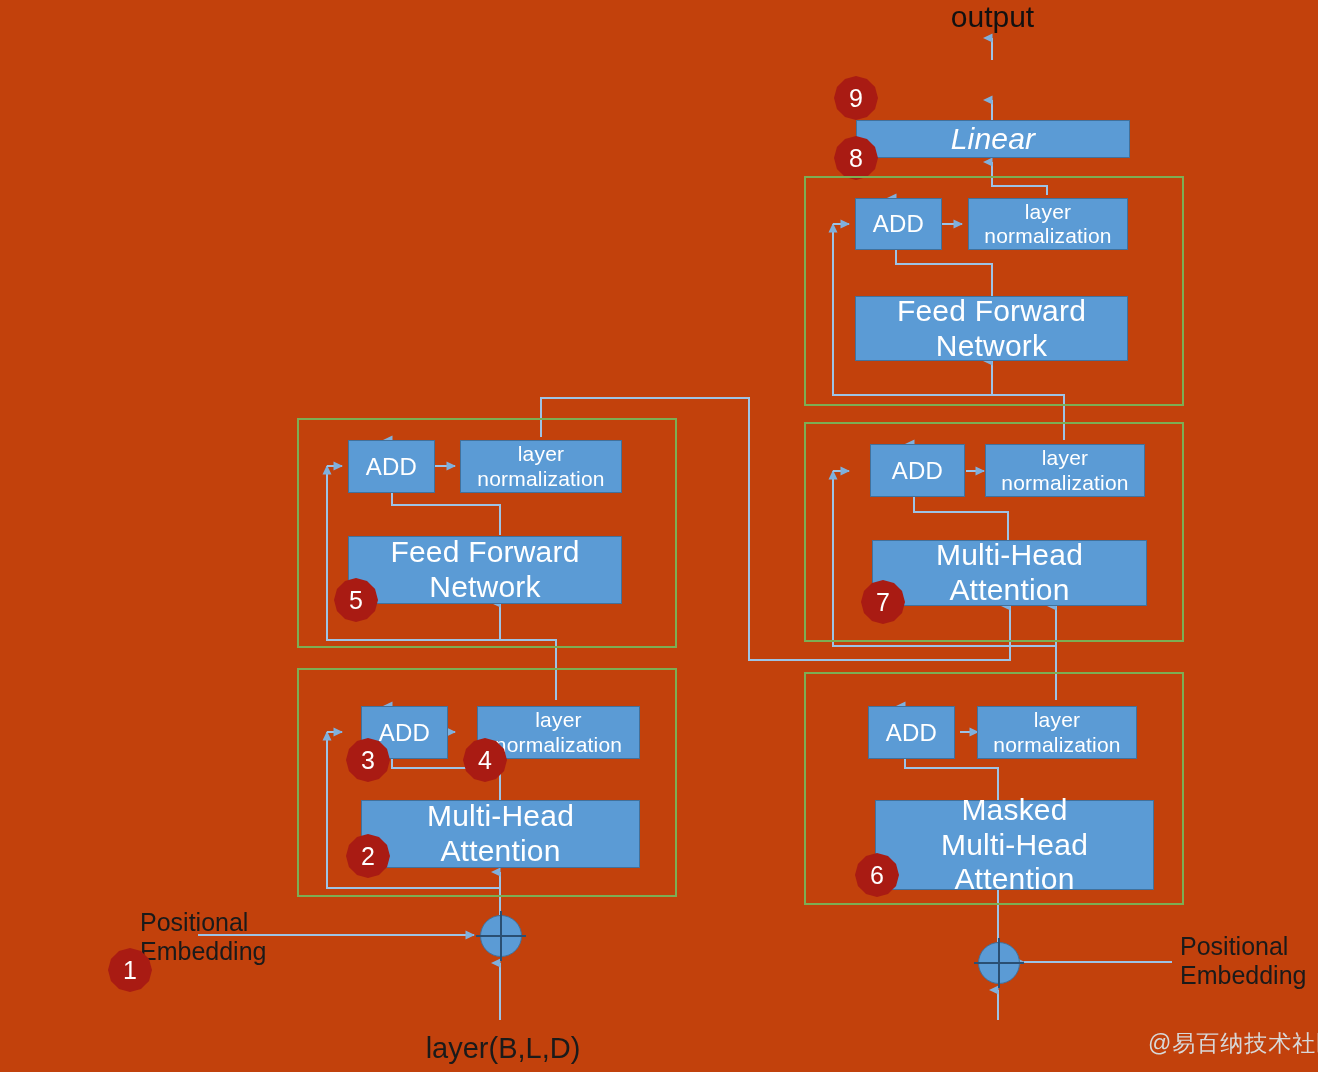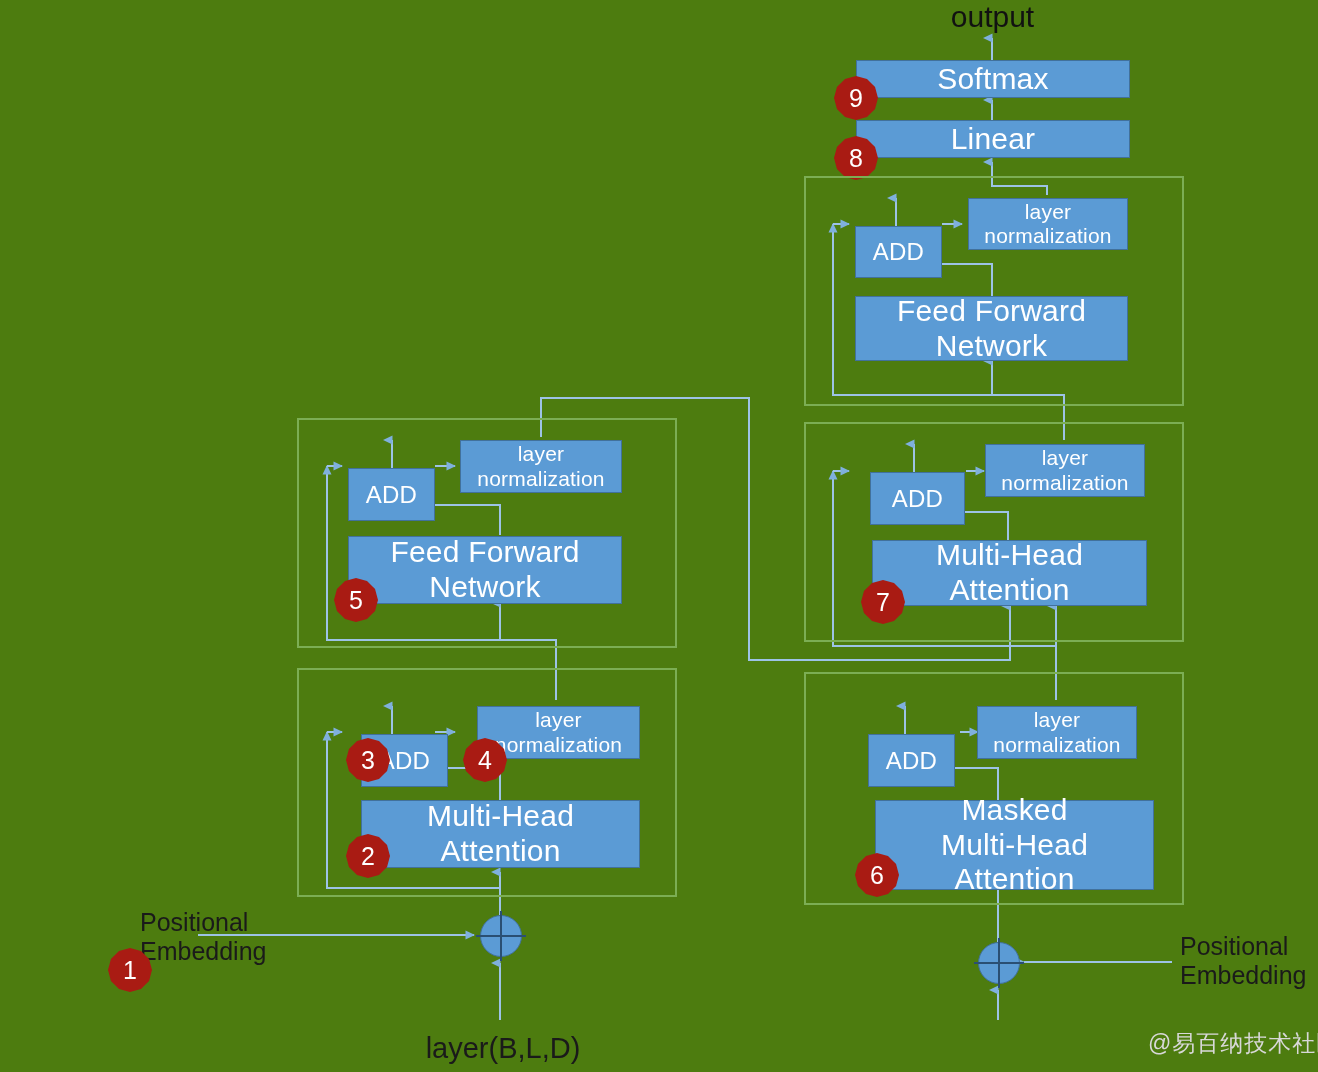--- a/index.html
+++ b/index.html
@@ -7,21 +7,21 @@
     padding: 0;
     background: #ffffff;
   }
   body {
     font-family: "Liberation Sans", "DejaVu Sans", sans-serif;
   }
   #canvas {
     position: relative;
     width: 1318px;
     height: 1072px;
-    background: #4d7c0f;
+    background: #c2410c;
     overflow: hidden;
   }
   #wires {
     position: absolute;
     left: 0;
     top: 0;
     width: 1318px;
     height: 1072px;
     pointer-events: none;
   }
@@ -40,21 +40,21 @@
     display: flex;
     align-items: center;
     justify-content: center;
     text-align: center;
     line-height: 1.16;
     font-weight: 400;
     letter-spacing: 0.2px;
     white-space: pre-line;
   }
   .node.small { font-size: 21px; }
-  .node.mid { font-size: 24px; margin-top: 28px; }
+  .node.mid { font-size: 24px; }
   .node.big { font-size: 30px; }
   .plain-label {
     position: absolute;
     color: #1a1a1a;
     font-size: 25px;
     line-height: 1.16;
     white-space: pre-line;
     text-align: left;
   }
   .plain-label.center { text-align: center; }
@@ -188,24 +188,23 @@
       <path d="M 942 224 L 962 224" marker-end="url(#arrRight)"></path>
 
       <path d="M 1047 195 L 1047 186 L 992 186 L 992 162" marker-end="url(#arrUp)"></path>
       <path d="M 992 120 L 992 100" marker-end="url(#arrUp)"></path>
       <path d="M 992 60 L 992 38" marker-end="url(#arrUp)"></path>
     </g>
   </svg>
 
   <div class="title-label" style="left:900px; top:0px; width:185px;">output</div>
 
-  <div class="node big" style="left:856px; top:60px; width:274px; height:38px;">Softmax</div>
   <div class="badge" style="left:834px; top:76px;">9</div>
 
-  <div class="node big" style="left:856px; top:120px; width:274px; height:38px;">Linear</div>
+  <div class="node big" style="left:856px; top:120px; width:274px; height:38px;font-style:italic;">Linear</div>
   <div class="badge" style="left:834px; top:136px;">8</div>
 
   <div class="group-box" style="left:804px; top:176px; width:380px; height:230px;"></div>
   <div class="node mid" style="left:855px; top:198px; width:87px; height:52px;">ADD</div>
   <div class="node small" style="left:968px; top:198px; width:160px; height:52px;">layer
 normalization</div>
   <div class="node big" style="left:855px; top:296px; width:273px; height:65px;">Feed Forward
 Network</div>
 
   <div class="group-box" style="left:297px; top:418px; width:380px; height:230px;"></div>

